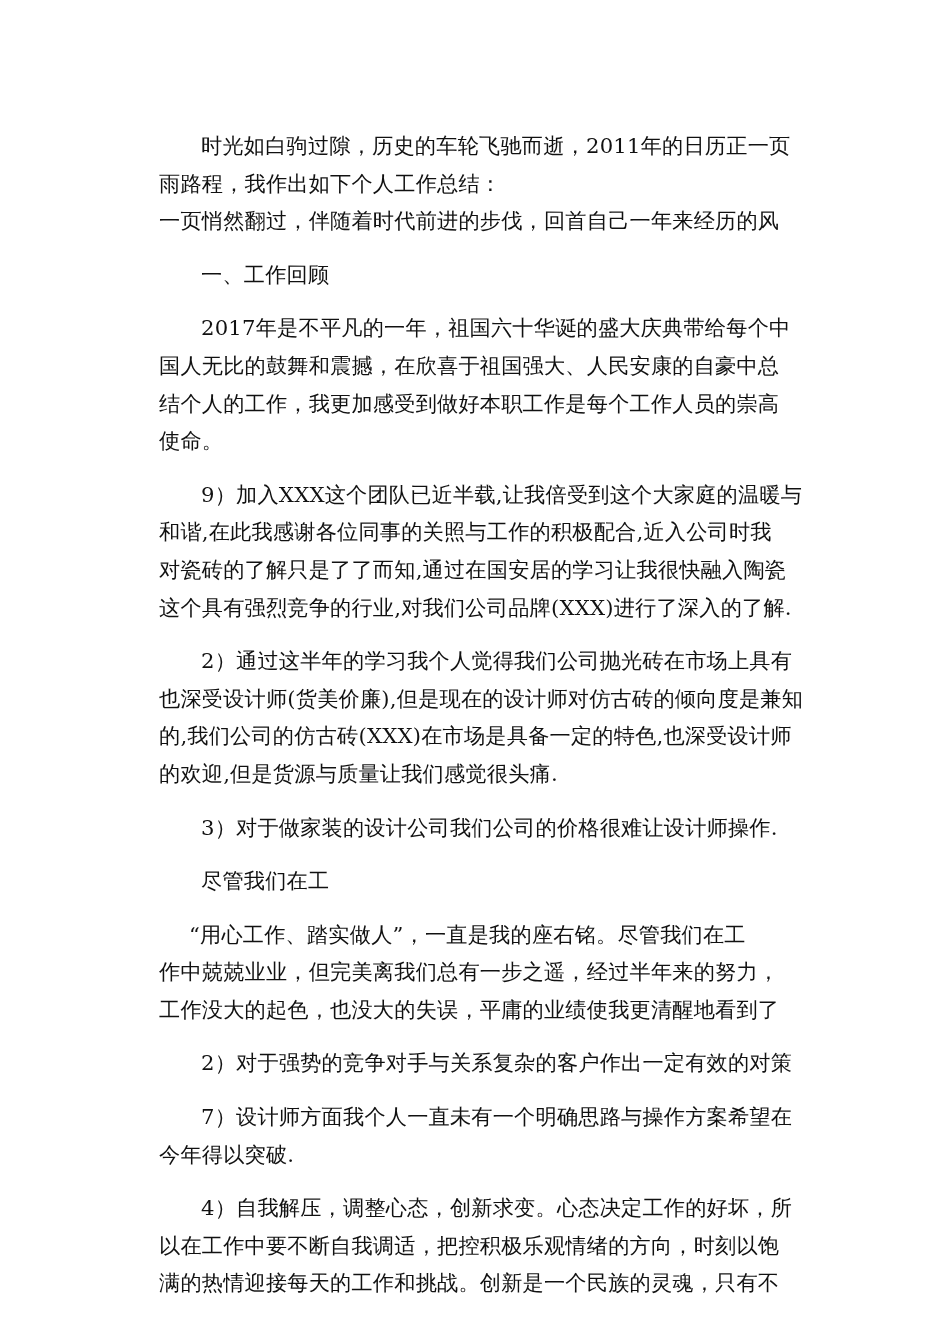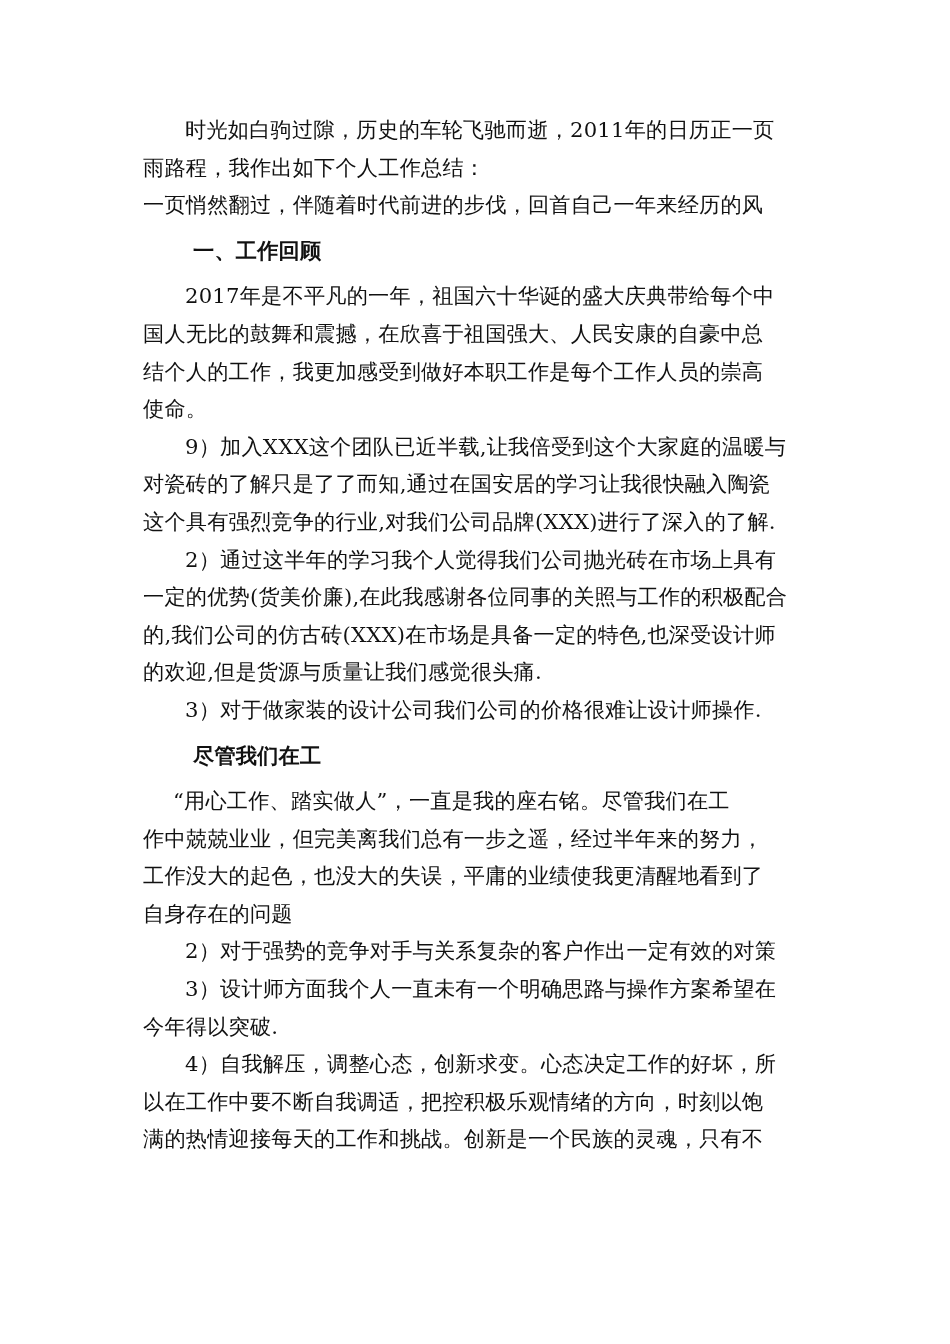--- a/index.html
+++ b/index.html
@@ -8,22 +8,22 @@
     position: absolute;
     left: 143px;
     top: 111px;
     width: 664px;
     font-family: "DejaVu Serif", "Liberation Serif", serif;
     font-size: 21.2px;
     line-height: 37.6px;
     color: #111;
     letter-spacing: 0.2px;
   }
-  .p { margin: 0; text-align: justify; text-justify: inter-character; }
-  .h { margin: 8px; padding-left: 42px; font-family: "DejaVu Sans", "Liberation Sans", sans-serif; font-weight: bold; }
+  .p { margin: 16px; text-align: justify; text-justify: inter-character; }
+  .h { margin: 16px; padding-left: 42px; font-family: "DejaVu Sans", "Liberation Sans", sans-serif; font-weight: normal; }
   .line { display: block; white-space: nowrap; height: 37.6px; }
 </style>
 </head>
 <body>
 
 <div class="page">
 
   <div class="p">
     <span class="line" style="padding-left:42px">时光如白驹过隙，历史的车轮飞驰而逝，2011年的日历正一页</span>
     <span class="line">雨路程，我作出如下个人工作总结：</span>
@@ -34,51 +34,51 @@
 
   <div class="p">
     <span class="line" style="padding-left:42px">2017年是不平凡的一年，祖国六十华诞的盛大庆典带给每个中</span>
     <span class="line">国人无比的鼓舞和震撼，在欣喜于祖国强大、人民安康的自豪中总</span>
     <span class="line">结个人的工作，我更加感受到做好本职工作是每个工作人员的崇高</span>
     <span class="line">使命。</span>
   </div>
 
   <div class="p">
     <span class="line" style="padding-left:42px">9）加入XXX这个团队已近半载,让我倍受到这个大家庭的温暖与</span>
+    <span class="line">和谐,在此我感谢各位同事的关照与工作的积极配合,近入公司时我</span>
     <span class="line">对瓷砖的了解只是了了而知,通过在国安居的学习让我很快融入陶瓷</span>
     <span class="line">这个具有强烈竞争的行业,对我们公司品牌(XXX)进行了深入的了解.</span>
   </div>
 
   <div class="p">
     <span class="line" style="padding-left:42px">2）通过这半年的学习我个人觉得我们公司抛光砖在市场上具有</span>
-    <span class="line">一定的优势(货美价廉),在此我感谢各位同事的关照与工作的积极配合</span>
+    <span class="line">也深受设计师(货美价廉),但是现在的设计师对仿古砖的倾向度是兼知</span>
     <span class="line">的,我们公司的仿古砖(XXX)在市场是具备一定的特色,也深受设计师</span>
     <span class="line">的欢迎,但是货源与质量让我们感觉很头痛.</span>
   </div>
 
   <div class="p">
     <span class="line" style="padding-left:42px">3）对于做家装的设计公司我们公司的价格很难让设计师操作.</span>
   </div>
 
   <div class="h line">尽管我们在工</div>
 
   <div class="p">
     <span class="line" style="padding-left:30px">“用心工作、踏实做人”，一直是我的座右铭。尽管我们在工</span>
     <span class="line">作中兢兢业业，但完美离我们总有一步之遥，经过半年来的努力，</span>
     <span class="line">工作没大的起色，也没大的失误，平庸的业绩使我更清醒地看到了</span>
-    <span class="line">自身存在的问题</span>
   </div>
 
 
   <div class="p">
     <span class="line" style="padding-left:42px">2）对于强势的竞争对手与关系复杂的客户作出一定有效的对策</span>
   </div>
 
   <div class="p">
-    <span class="line" style="padding-left:42px">3）设计师方面我个人一直未有一个明确思路与操作方案希望在</span>
+    <span class="line" style="padding-left:42px">7）设计师方面我个人一直未有一个明确思路与操作方案希望在</span>
     <span class="line">今年得以突破.</span>
   </div>
 
   <div class="p">
     <span class="line" style="padding-left:42px">4）自我解压，调整心态，创新求变。心态决定工作的好坏，所</span>
     <span class="line">以在工作中要不断自我调适，把控积极乐观情绪的方向，时刻以饱</span>
     <span class="line">满的热情迎接每天的工作和挑战。创新是一个民族的灵魂，只有不</span>
   </div>
 
 </div>

